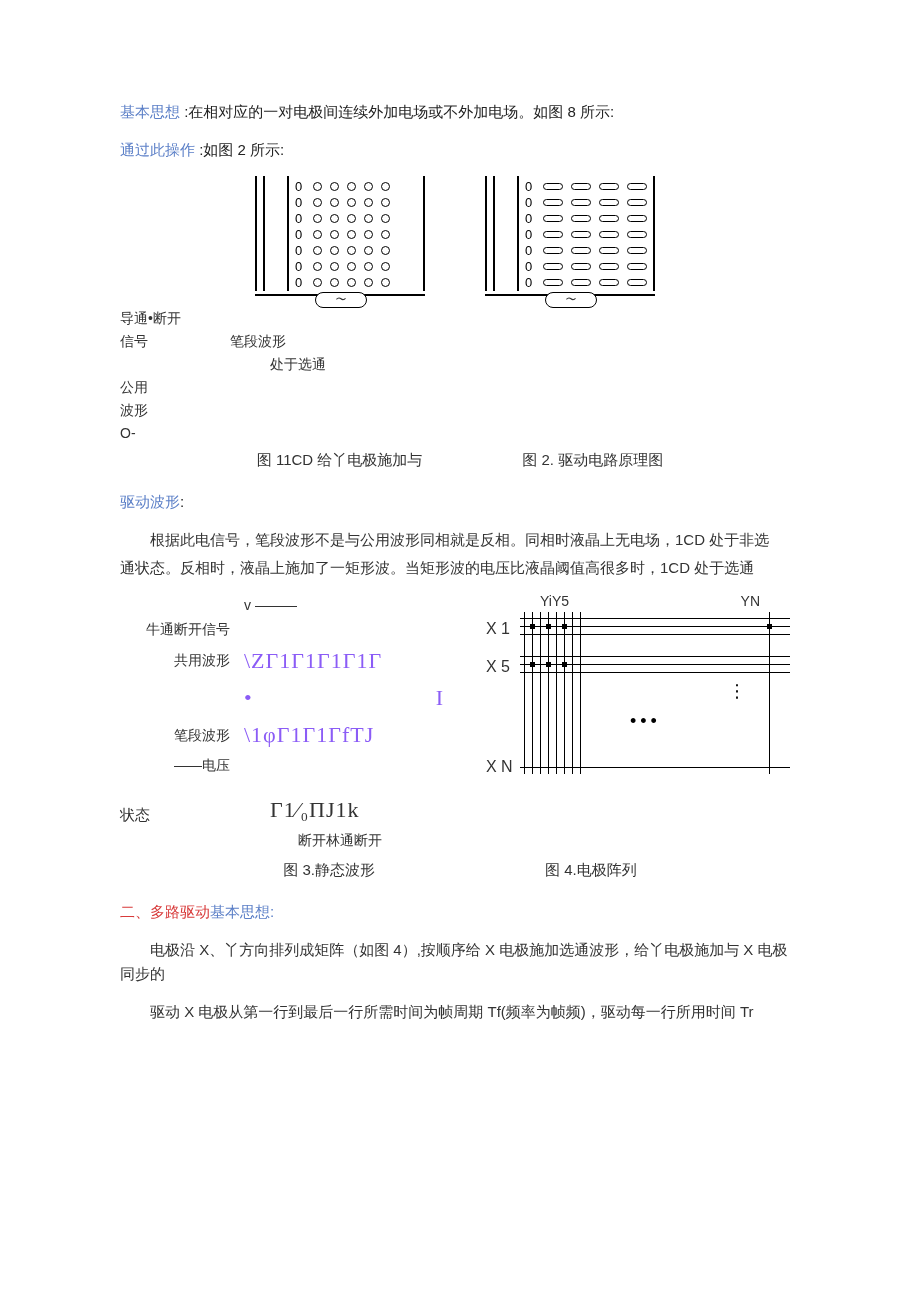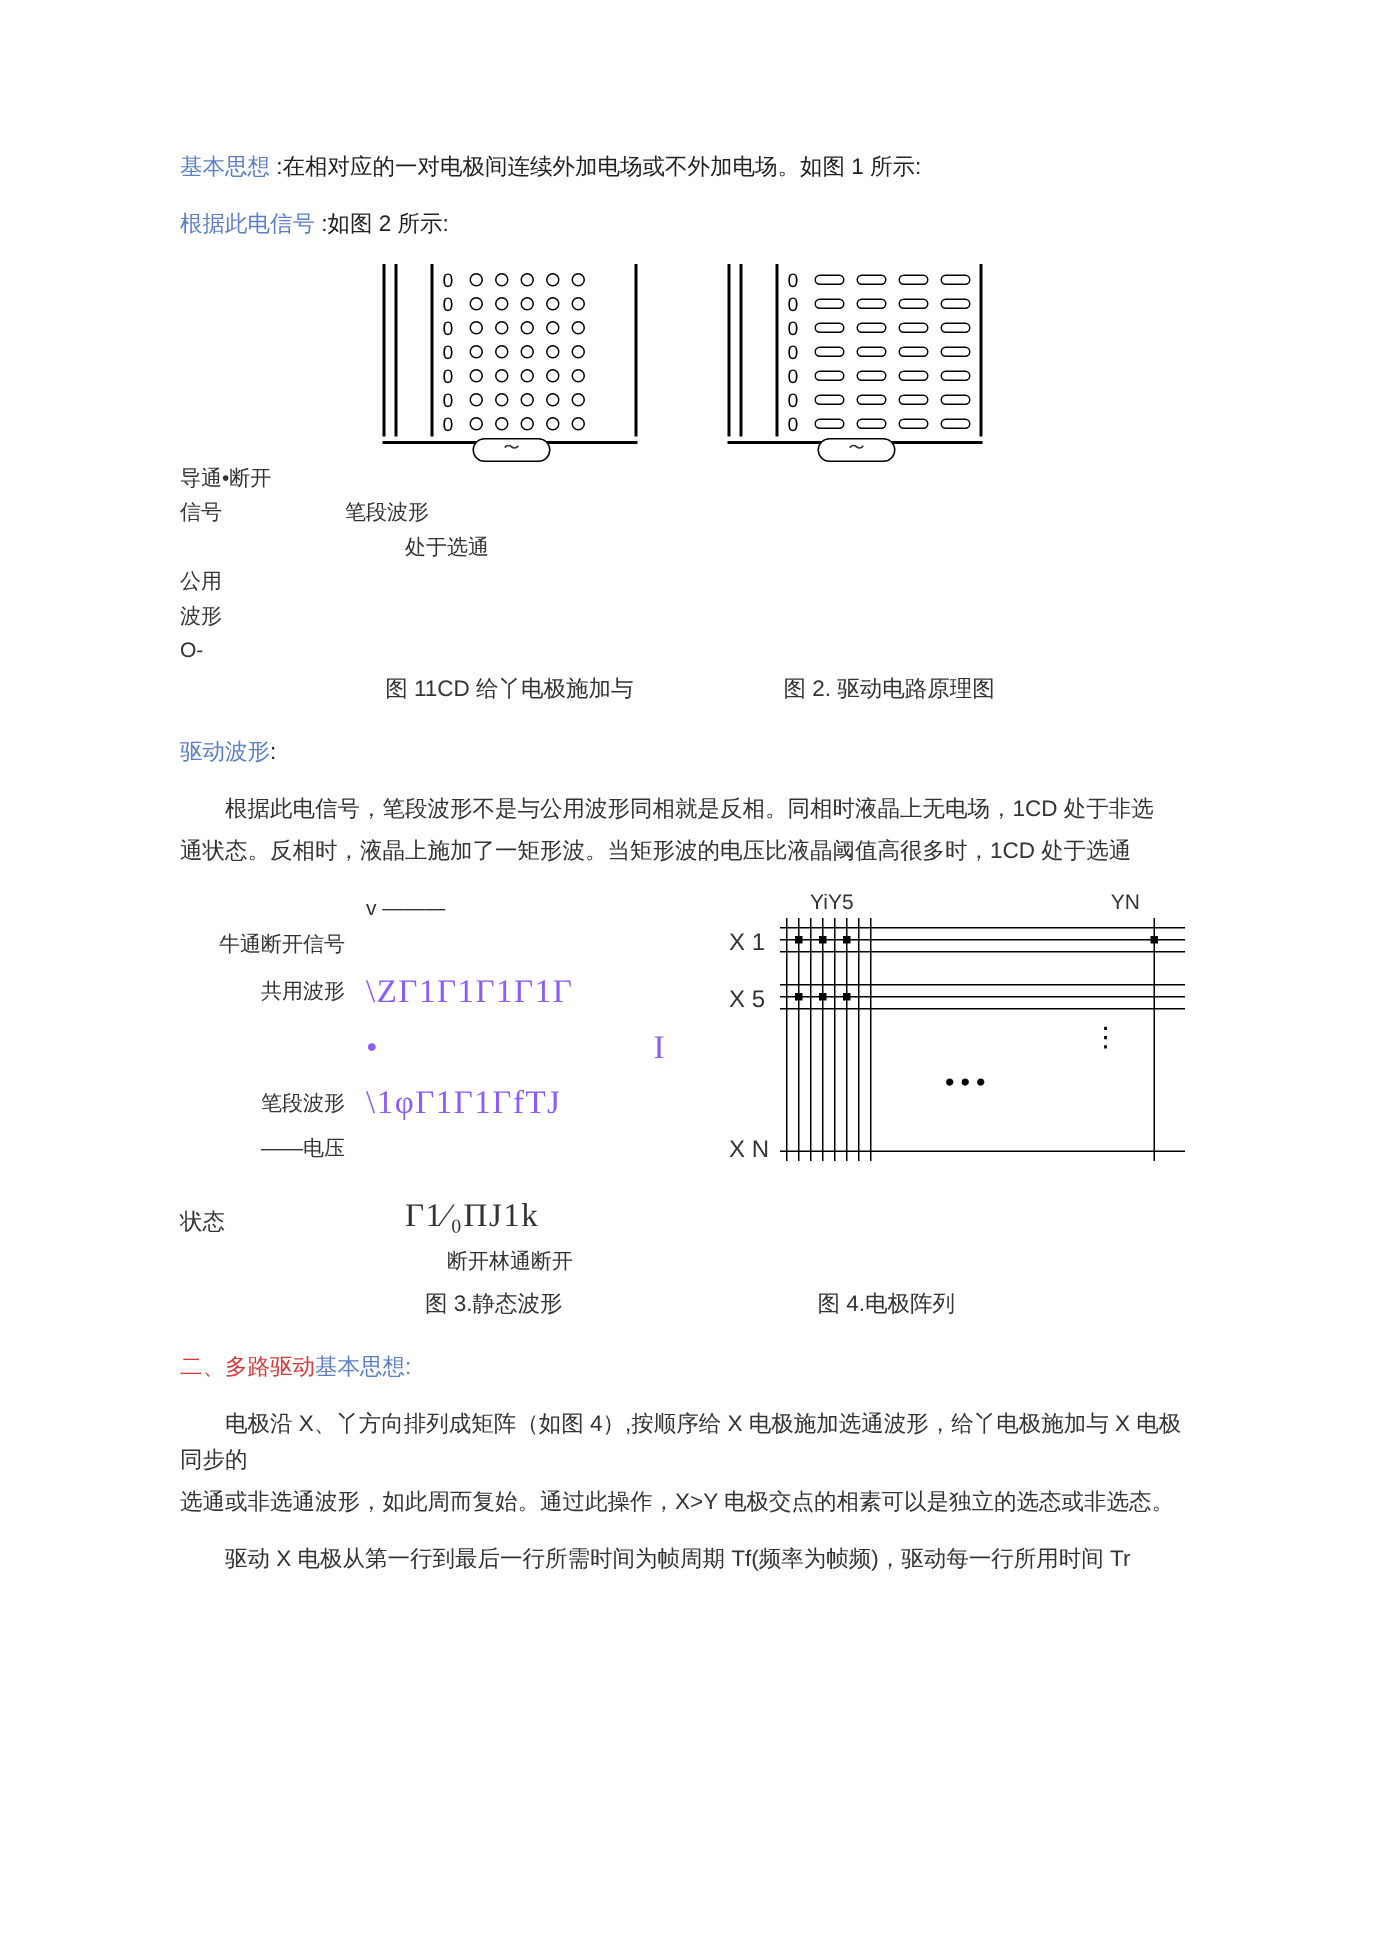--- a/index.html
+++ b/index.html
@@ -239,25 +239,25 @@
     margin: 6px 0 18px 0;
   }
 </style>
 </head>
 <body>
 
 <div class="page">
 
   <p class="para">
     <span class="label-blue">基本思想</span>
-    <span class="black">:在相对应的一对电极间连续外加电场或不外加电场。如图 1 所示:</span>
+    <span class="black">:在相对应的一对电极间连续外加电场或不外加电场。如图 8 所示:</span>
   </p>
 
   <p class="para">
-    <span class="label-blue">根据此电信号</span>
+    <span class="label-blue">通过此操作</span>
     <span class="black">:如图 2 所示:</span>
   </p>
 
   <div class="fig1-wrap">
 
     <div class="panel">
       <div class="frame-outer"></div>
       <div class="frame-right"></div>
       <div class="base"></div>
       <div class="sine">〜</div>
@@ -491,17 +491,16 @@
   <div class="caption-row2">
     <span>图 3.静态波形</span>
     <span>图 4.电极阵列</span>
   </div>
 
   <p class="para">
     <span class="label-red">二、多路驱动</span><span class="label-blue">基本思想</span><span class="label-blue">:</span>
   </p>
 
   <p class="para indent">电极沿 X、丫方向排列成矩阵（如图 4）,按顺序给 X 电极施加选通波形，给丫电极施加与 X 电极同步的</p>
-  <p class="para" style="margin-top:-10px">选通或非选通波形，如此周而复始。通过此操作，X&gt;Y 电极交点的相素可以是独立的选态或非选态。</p>
 
   <p class="para indent">驱动 X 电极从第一行到最后一行所需时间为帧周期 Tf(频率为帧频)，驱动每一行所用时间 Tr</p>
 
 </div>
 
 </body></html>

